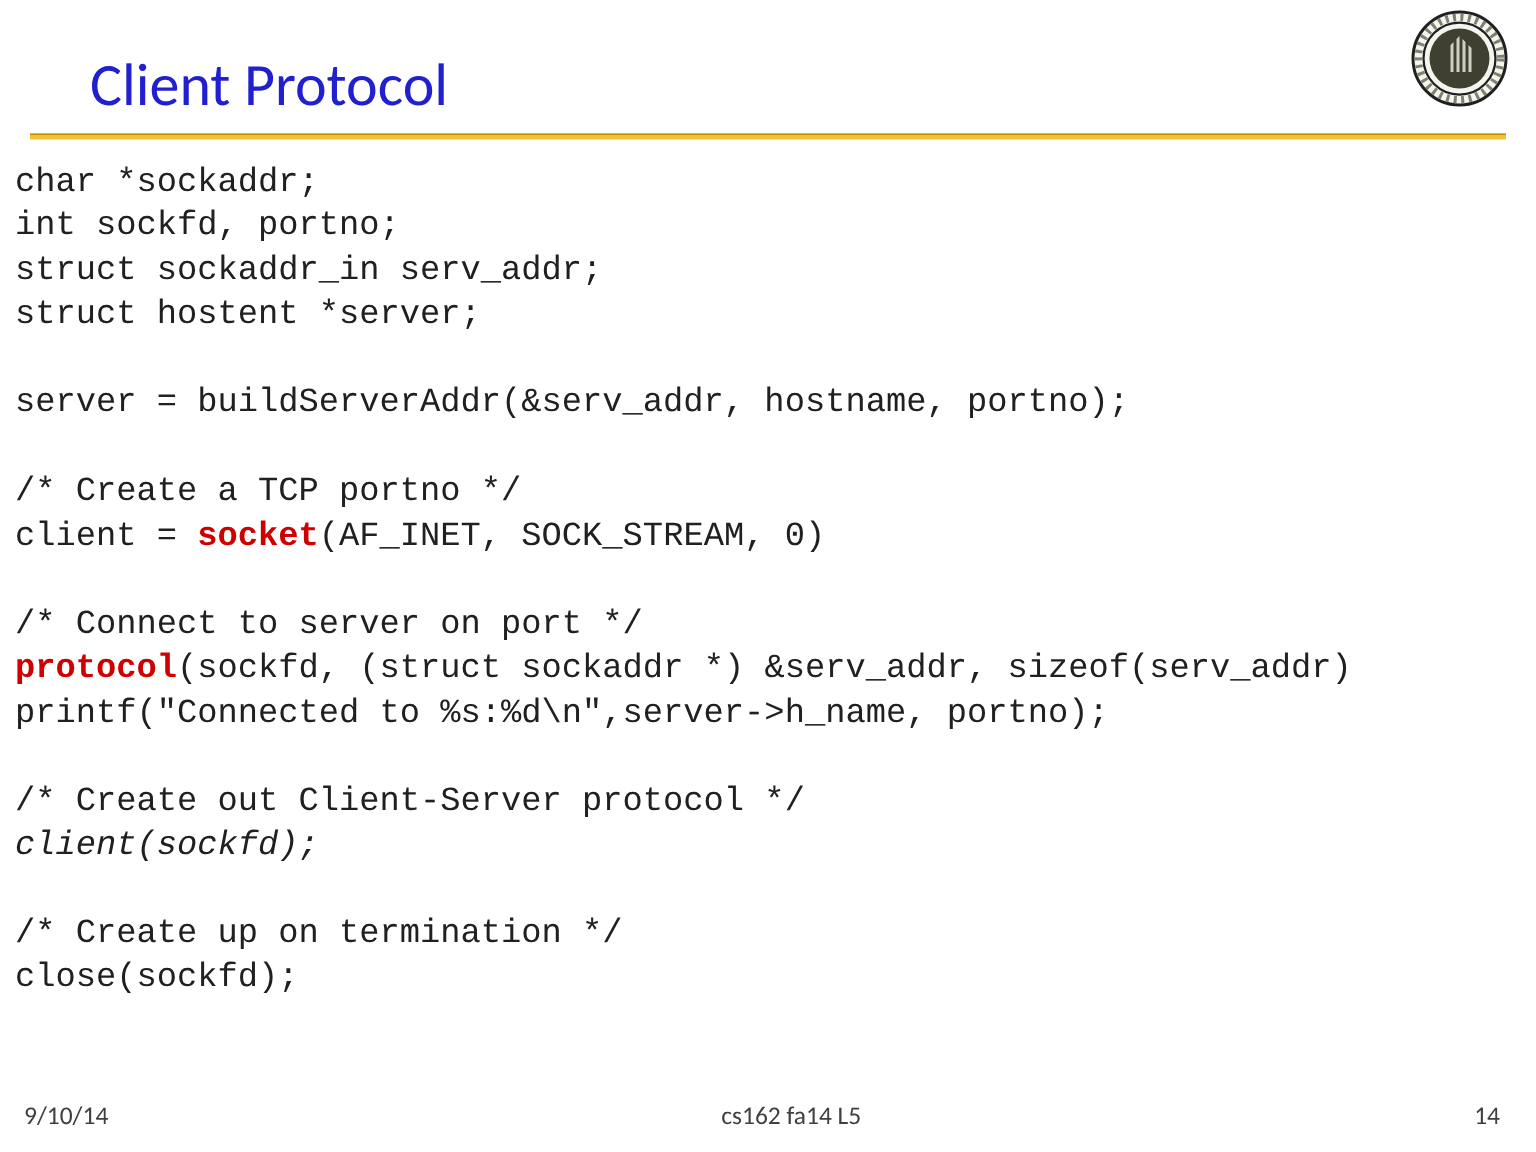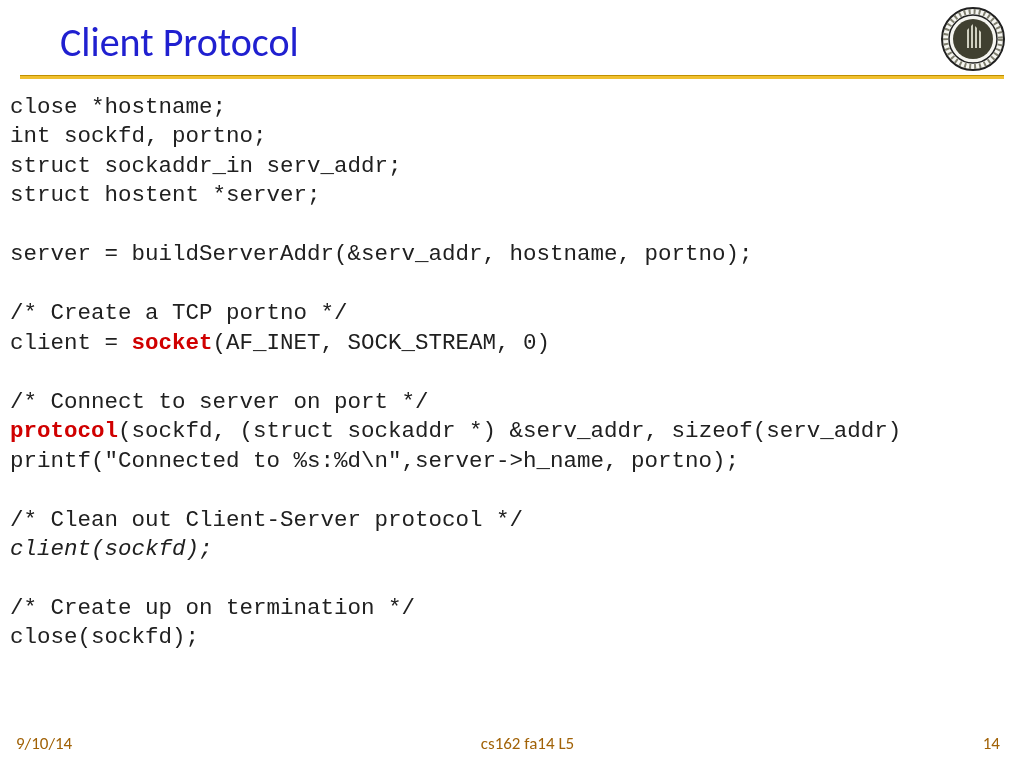--- a/index.html
+++ b/index.html
@@ -6,21 +6,21 @@
   body {
     width: 1024px;
     height: 768px;
     background: #ffffff;
     font-family: Arial, Helvetica, sans-serif;
     position: relative;
     overflow: hidden;
   }
   .header {
     position: relative;
-    padding: 18px 60px 0 60px;
+    padding: 32px 60px 0 60px;
   }
   .title {
     color: #2020d0;
     font-size: 40px;
     font-weight: 400;
     font-family: Calibri, Arial, sans-serif;
     letter-spacing: 0px;
   }
   .seal {
     position: absolute;
@@ -54,55 +54,55 @@
   .footer {
     position: absolute;
     bottom: 14px;
     left: 0;
     right: 0;
     padding: 0 24px 0 16px;
     display: flex;
     justify-content: space-between;
     font-family: Calibri, Arial, sans-serif;
     font-size: 17px;
-    color: #a16207;
+    color: #404040;
   }
 </style>
 </head>
 <body>
 
 <div class="header">
   <div class="title">Client Protocol</div>
   <div class="seal">
     <svg viewBox="0 0 66 66">
       <circle cx="33" cy="33" r="31" fill="#f5f5f0" stroke="#202020" stroke-width="2"></circle>
       <circle cx="33" cy="33" r="24" fill="none" stroke="#202020" stroke-width="1.5"></circle>
       <circle cx="33" cy="33" r="20" fill="#404030"></circle>
       <path d="M27 42 L27 24 L29 22 L29 42 Z M31 42 L31 20 L33 18 L33 42 Z M35 42 L35 20 L37 22 L37 42 Z M39 42 L39 24 L41 26 L41 42 Z" fill="#d0d0c0"></path>
       <circle cx="33" cy="33" r="27.5" fill="none" stroke="#808070" stroke-width="5" stroke-dasharray="2 3"></circle>
     </svg>
   </div>
 </div>
 <div class="underline"></div>
 
-<div class="code"><span>close *hostname;</span>
+<div class="code"><span>char *sockaddr;</span>
 <span>int sockfd, portno;</span>
 <span>struct sockaddr_in serv_addr;</span>
 <span>struct hostent *server;</span>
 <span></span>
 <span>server = buildServerAddr(&amp;serv_addr, hostname, portno);</span>
 <span></span>
 <span>/* Create a TCP portno */</span>
 <span><span>client = </span><span class="kw">socket</span><span>(AF_INET, SOCK_STREAM, 0)</span></span>
 <span></span>
 <span>/* Connect to server on port */</span>
 <span><span class="kw">protocol</span><span>(sockfd, (struct sockaddr *) &amp;serv_addr, sizeof(serv_addr)</span></span>
 <span>printf("Connected to %s:%d\n",server-&gt;h_name, portno);</span>
 <span></span>
-<span>/* Clean out Client-Server protocol */</span>
+<span>/* Create out Client-Server protocol */</span>
 <span class="ital">client(sockfd);</span>
 <span></span>
 <span>/* Create up on termination */</span>
 <span>close(sockfd);</span></div>
 
 <div class="footer">
   <span>9/10/14</span>
   <span>cs162 fa14 L5</span>
   <span>14</span>
 </div>

